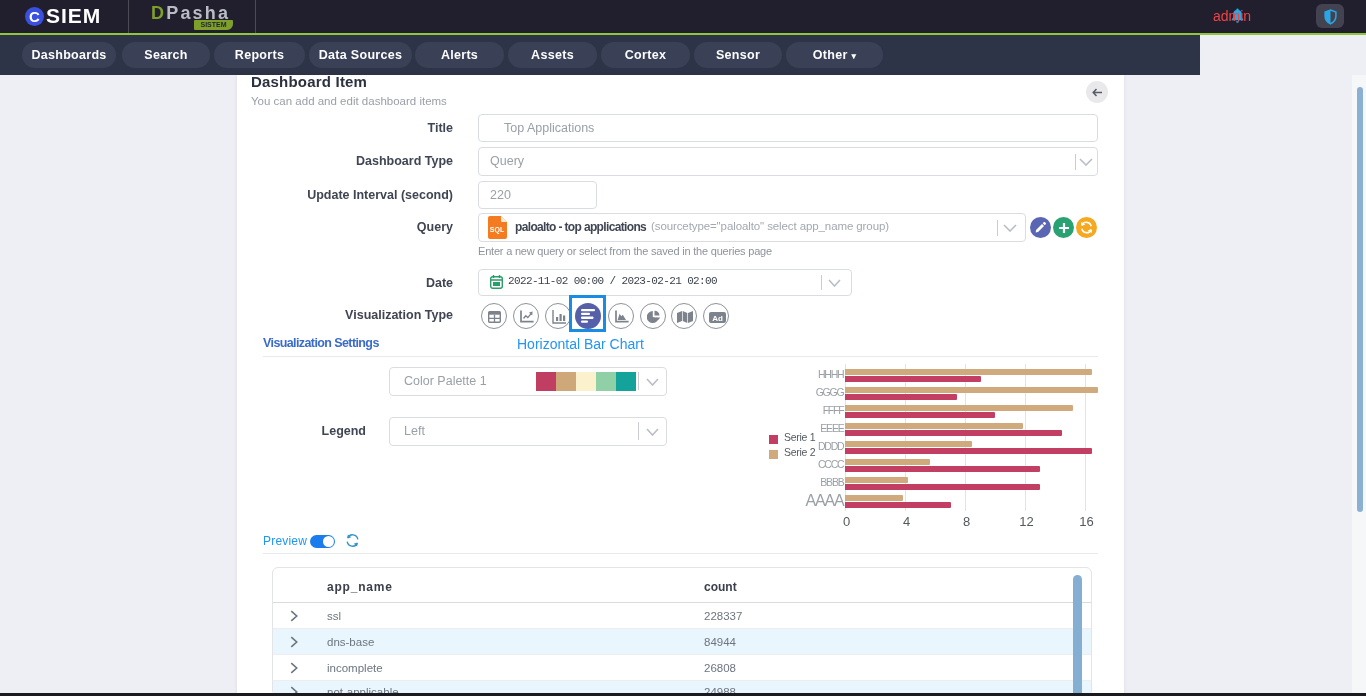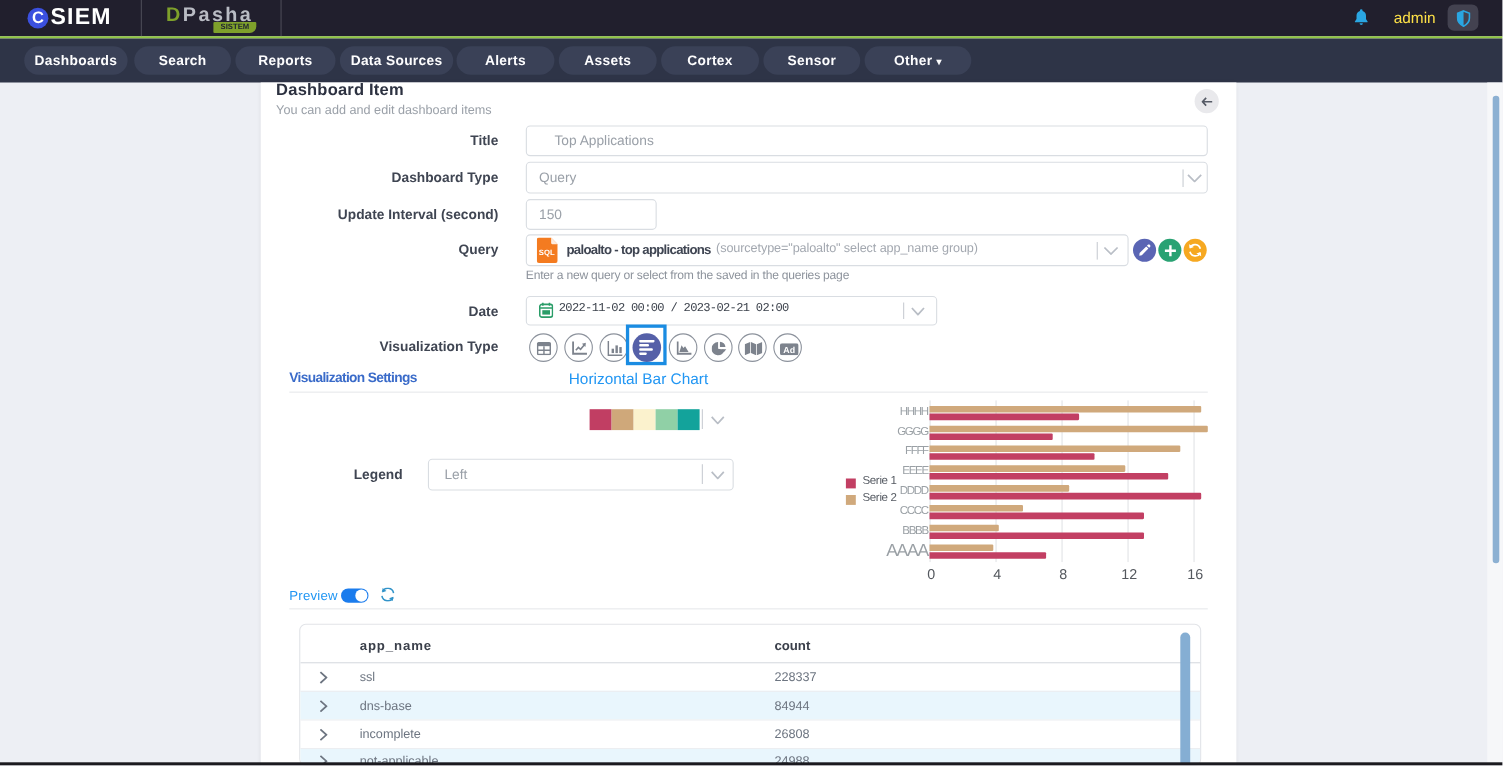--- a/index.html
+++ b/index.html
@@ -8,26 +8,26 @@
 .abs { position:absolute; }
 
 
 #topbar { position:absolute; left:0; top:0; width:1366px; height:33px; background:#211f2d; }
 #topbar .vdiv { position:absolute; top:0; width:1px; height:33px; background:#4b4a56; }
 #logoC { position:absolute; left:25px; top:7px; width:19px; height:19px; border-radius:50%; background:#3b50df; color:#fff; font-weight:bold; font-size:15px; text-align:center; line-height:19px; }
 #logoSIEM { position:absolute; left:46px; top:4px; color:#fff; font-weight:bold; font-size:21px; letter-spacing:1px; }
 #dpasha { position:absolute; left:151px; top:3px; font-size:18px; font-weight:bold; letter-spacing:2.2px; }
 #dpasha .d { color:#7ea02b; } #dpasha .p { color:#b9bcc4; }
 #sistem { position:absolute; left:194px; top:20px; width:39px; height:10px; background:#7ea02b; color:#1f2430; font-size:7px; font-weight:bold; text-align:center; line-height:10px; border-radius:1px 1px 6px 1px; }
-#admin { position:absolute; left:1267px; top:8px; color:#fde047; font-size:14px; }
+#admin { position:absolute; left:1213px; top:8px; color:#ef4444; font-size:14px; }
 #shieldbtn { position:absolute; left:1316px; top:4px; width:28px; height:24px; background:#434250; border-radius:6px; }
 
 
 #greenline { position:absolute; left:0; top:33px; width:1366px; height:2px; background:#8fc63e; }
-#nav { position:absolute; left:0; top:35px; width:1366px; height:40px; background:#2e3447; }
+#nav { position:absolute; left:0; top:35px; width:1200px; height:40px; background:#2e3447; }
 .pill { position:absolute; top:7px; height:26px; background:#3a4157; border-radius:13px; color:#fdfdfe; font-size:12.5px; font-weight:bold; text-align:center; line-height:26px; letter-spacing:0.3px; }
 
 
 #card { position:absolute; left:237px; top:75px; width:887px; height:621px; background:#ffffff; box-shadow:0 0 4px rgba(0,0,0,0.08); }
 h1 { position:absolute; left:14px; top:-2px; letter-spacing:0.3px; font-size:15px; font-weight:bold; color:#2c3140; letter-spacing:0.2px; }
 #subtitle { position:absolute; left:14px; top:20px; font-size:11.5px; color:#9aa0a8; }
 #backbtn { position:absolute; left:849px; top:6px; width:22px; height:22px; border-radius:50%; background:#e9e9ec; }
 
 .lbl { position:absolute; width:220px; text-align:right; font-size:12.5px; font-weight:bold; color:#3f4552; }
 .inp { position:absolute; left:241px; background:#fff; border:1px solid #d9dde2; border-radius:4px; font-size:12.5px; color:#9aa0a8; }
@@ -86,21 +86,21 @@
   <div class="inp" style="top:39px; width:620px; height:28px; line-height:26px; padding-left:25px;">Top Applications</div>
 
   <div class="lbl" style="left:-4px; top:79px;">Dashboard Type</div>
   <div class="inp" style="top:72px; width:620px; height:29px; line-height:27px; padding-left:11px;">Query</div>
   <div class="sel-sep" style="left:838px; top:79px; height:16px;"></div>
   <svg class="chev" style="left:842px; top:83px;" width="14" height="8" viewBox="0 0 14 8">
       <path fill="none" stroke="#b9bec6" stroke-width="1.6" d="M1 1 L7 7 L13 1"></path>
     </svg>
 
   <div class="lbl" style="left:-4px; top:113px;">Update Interval (second)</div>
-  <div class="inp" style="top:106px; width:119px; height:28px; line-height:26px; padding-left:11px;">150</div>
+  <div class="inp" style="top:106px; width:119px; height:28px; line-height:26px; padding-left:11px;">220</div>
 
   <div class="lbl" style="left:-4px; top:145px;">Query</div>
   <div class="inp" style="top:138px; width:548px; height:29px;"></div>
   <svg class="abs" style="left:251px; top:141px;" width="19" height="23" viewBox="0 0 19 23">
     <path fill="#f47b20" d="M0 2 a2 2 0 0 1 2-2 H13 L19 6 V21 a2 2 0 0 1 -2 2 H2 a2 2 0 0 1 -2-2 Z"></path>
     <path fill="#fff" opacity="0.85" d="M13 0 L19 6 H14 a1 1 0 0 1 -1 -1 Z"></path>
     <text x="9" y="16" font-size="7" font-weight="bold" fill="#fff" text-anchor="middle" font-family="Liberation Sans">SQL</text>
   </svg>
   <div class="abs" style="left:278px; top:145px; font-size:12px; font-weight:bold; letter-spacing:-0.65px; color:#3f4552;">paloalto - top applications</div>
   <div class="abs" style="left:414px; top:145px; font-size:11.5px; letter-spacing:-0.1px; color:#a3a8b0;">(sourcetype="paloalto" select app_name group)</div>
@@ -199,20 +199,21 @@
         </svg>
       </div>
     </div>
 
   <div class="abs" style="left:332px; top:220px; width:37px; height:37px; border:3.5px solid #1a8ce2;"></div>
 
   <div class="abs" style="left:280px; top:261px; font-size:14px; color:#2196f3;">Horizontal Bar Chart</div>
   <div class="abs" style="left:26px; top:261px; font-size:12.5px; font-weight:bold; letter-spacing:-0.6px; color:#3a6bc9;">Visualization Settings</div>
   <div class="abs" style="left:26px; top:281px; width:835px; height:1px; background:#e7e9ec;"></div>
 
+  <div class="inp" style="left:152px; top:292px; width:278px; height:29px; line-height:27px; padding-left:14px;">Color Palette 1</div>
   <div class="abs" style="left:299px; top:297px; width:100px; height:19px;">
     <div style="position:absolute;left:0;width:20px;height:19px;background:#c13e63;"></div>
     <div style="position:absolute;left:20px;width:20px;height:19px;background:#cfa87a;"></div>
     <div style="position:absolute;left:40px;width:20px;height:19px;background:#fbf2cd;"></div>
     <div style="position:absolute;left:60px;width:20px;height:19px;background:#90d0a6;"></div>
     <div style="position:absolute;left:80px;width:20px;height:19px;background:#13a39b;"></div>
   </div>
   <div class="sel-sep" style="left:401px; top:297px; height:18px;"></div>
   <svg class="chev" style="left:409px; top:303px;" width="13" height="8" viewBox="0 0 13 8">
       <path fill="none" stroke="#b9bec6" stroke-width="1.6" d="M1 1 L6.5 7 L12 1"></path>

